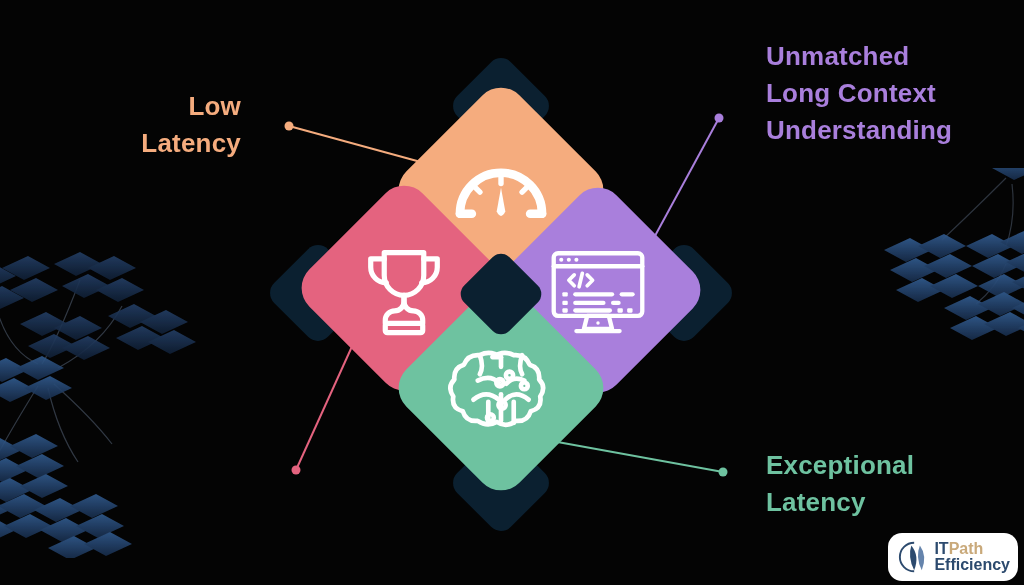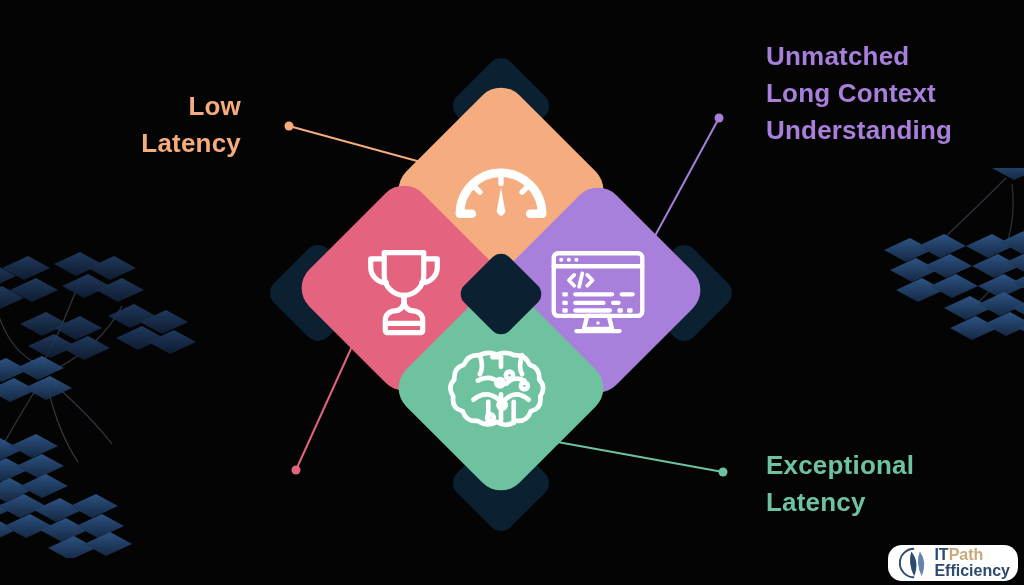--- a/index.html
+++ b/index.html
@@ -48,21 +48,21 @@
     letter-spacing:.2px; white-space:pre-line;
   }
   #label-low-latency      { right:783px; top:88px;  text-align:right; color:#F5AC7E; }
   #label-long-context     { left:766px;  top:38px;  text-align:left;  color:#A97FDC; }
   #label-efficiency       { right:773px; top:447px; text-align:right; color:#E4637F; }
   #label-recall           { left:766px;  top:447px; text-align:left;  color:#6EC2A0; }
 
   
   #logo {
     position:absolute; right:6px; bottom:4px;
-    width:130px; height:36px;
+    width:130px; height:48px;
     background:#fff; border-radius:14px;
     display:flex; align-items:center; gap:5px; padding:0 8px 0 9px;
   }
   #logo-text { line-height:1.02; }
   .logo-l1 { font-size:16px; font-weight:bold; }
   .logo-l2 { font-size:16px; font-weight:bold; color:#2c4a6e; }
   .it   { color:#2c4a6e; }
   .path { color:#c9a97a; }
 </style>
 </head>

